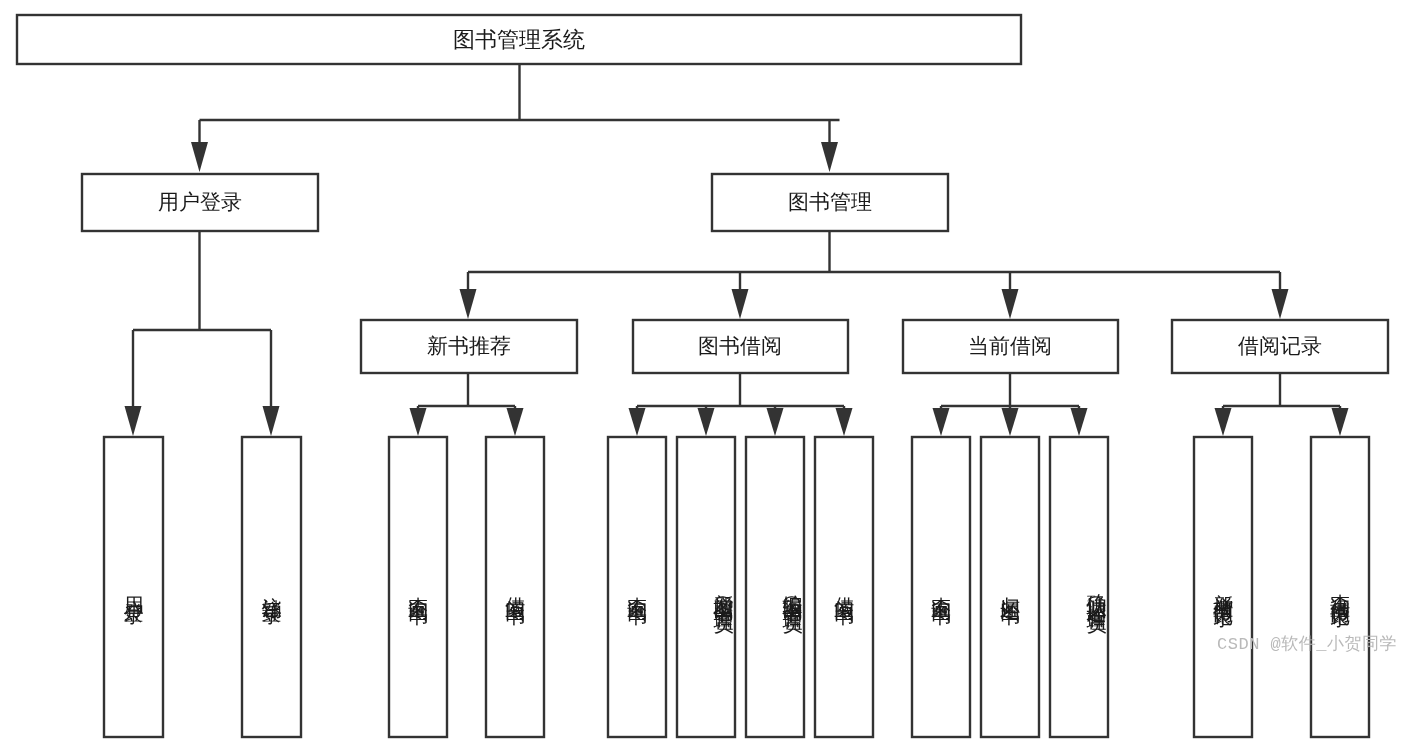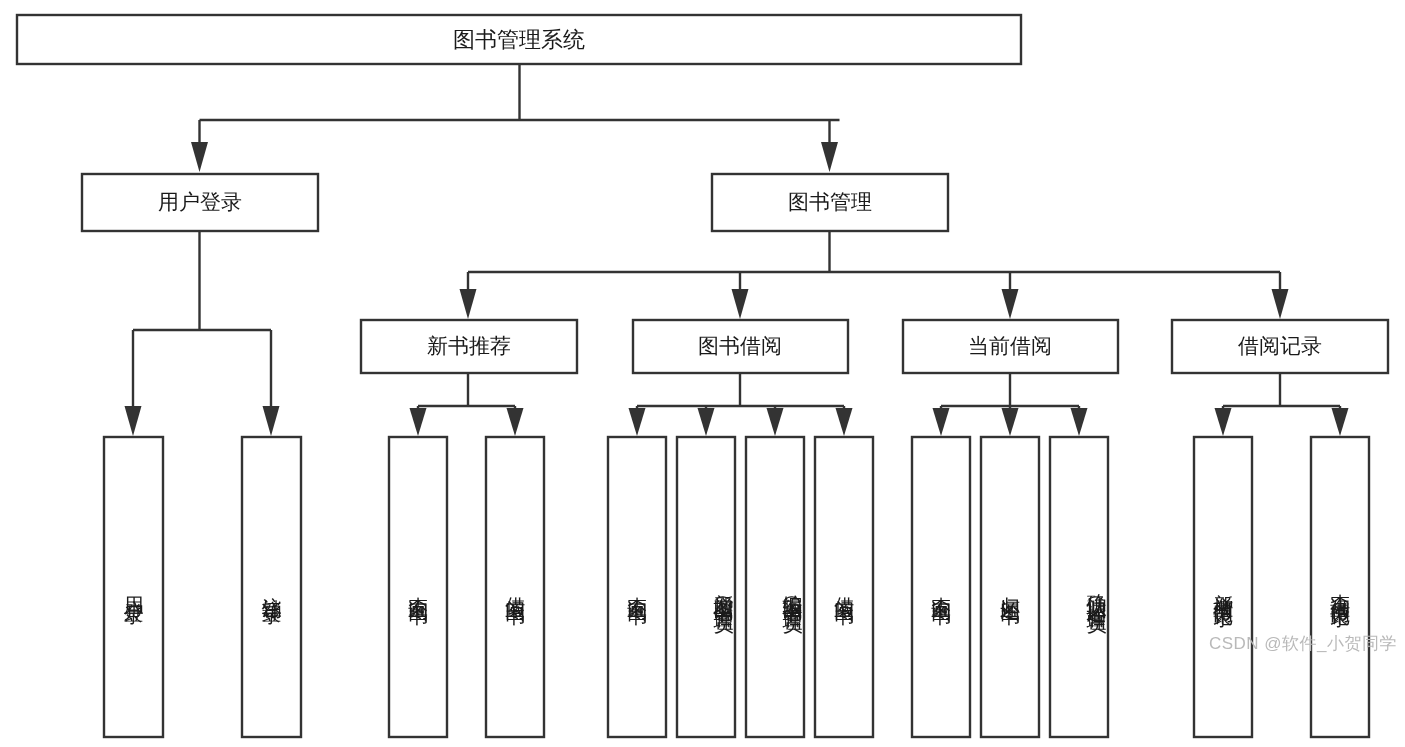--- a/index.html
+++ b/index.html
@@ -64,21 +64,21 @@
     letter-spacing: 3px;
     color: #1a1a1a;
     white-space: nowrap;
     pointer-events: none;
     user-select: none;
   }
   .watermark {
     position: absolute;
     right: 8px;
     bottom: 4px;
-    font-family: Liberation Sans, sans-serif;
+    font-family: Liberation Mono, monospace;
     font-size: 17px;
     color: #b9b9b9;
     letter-spacing: 0.5px;
     white-space: nowrap;
   }
 </style>
 </head>
 <body>
 
 <div id="diagram-root">

